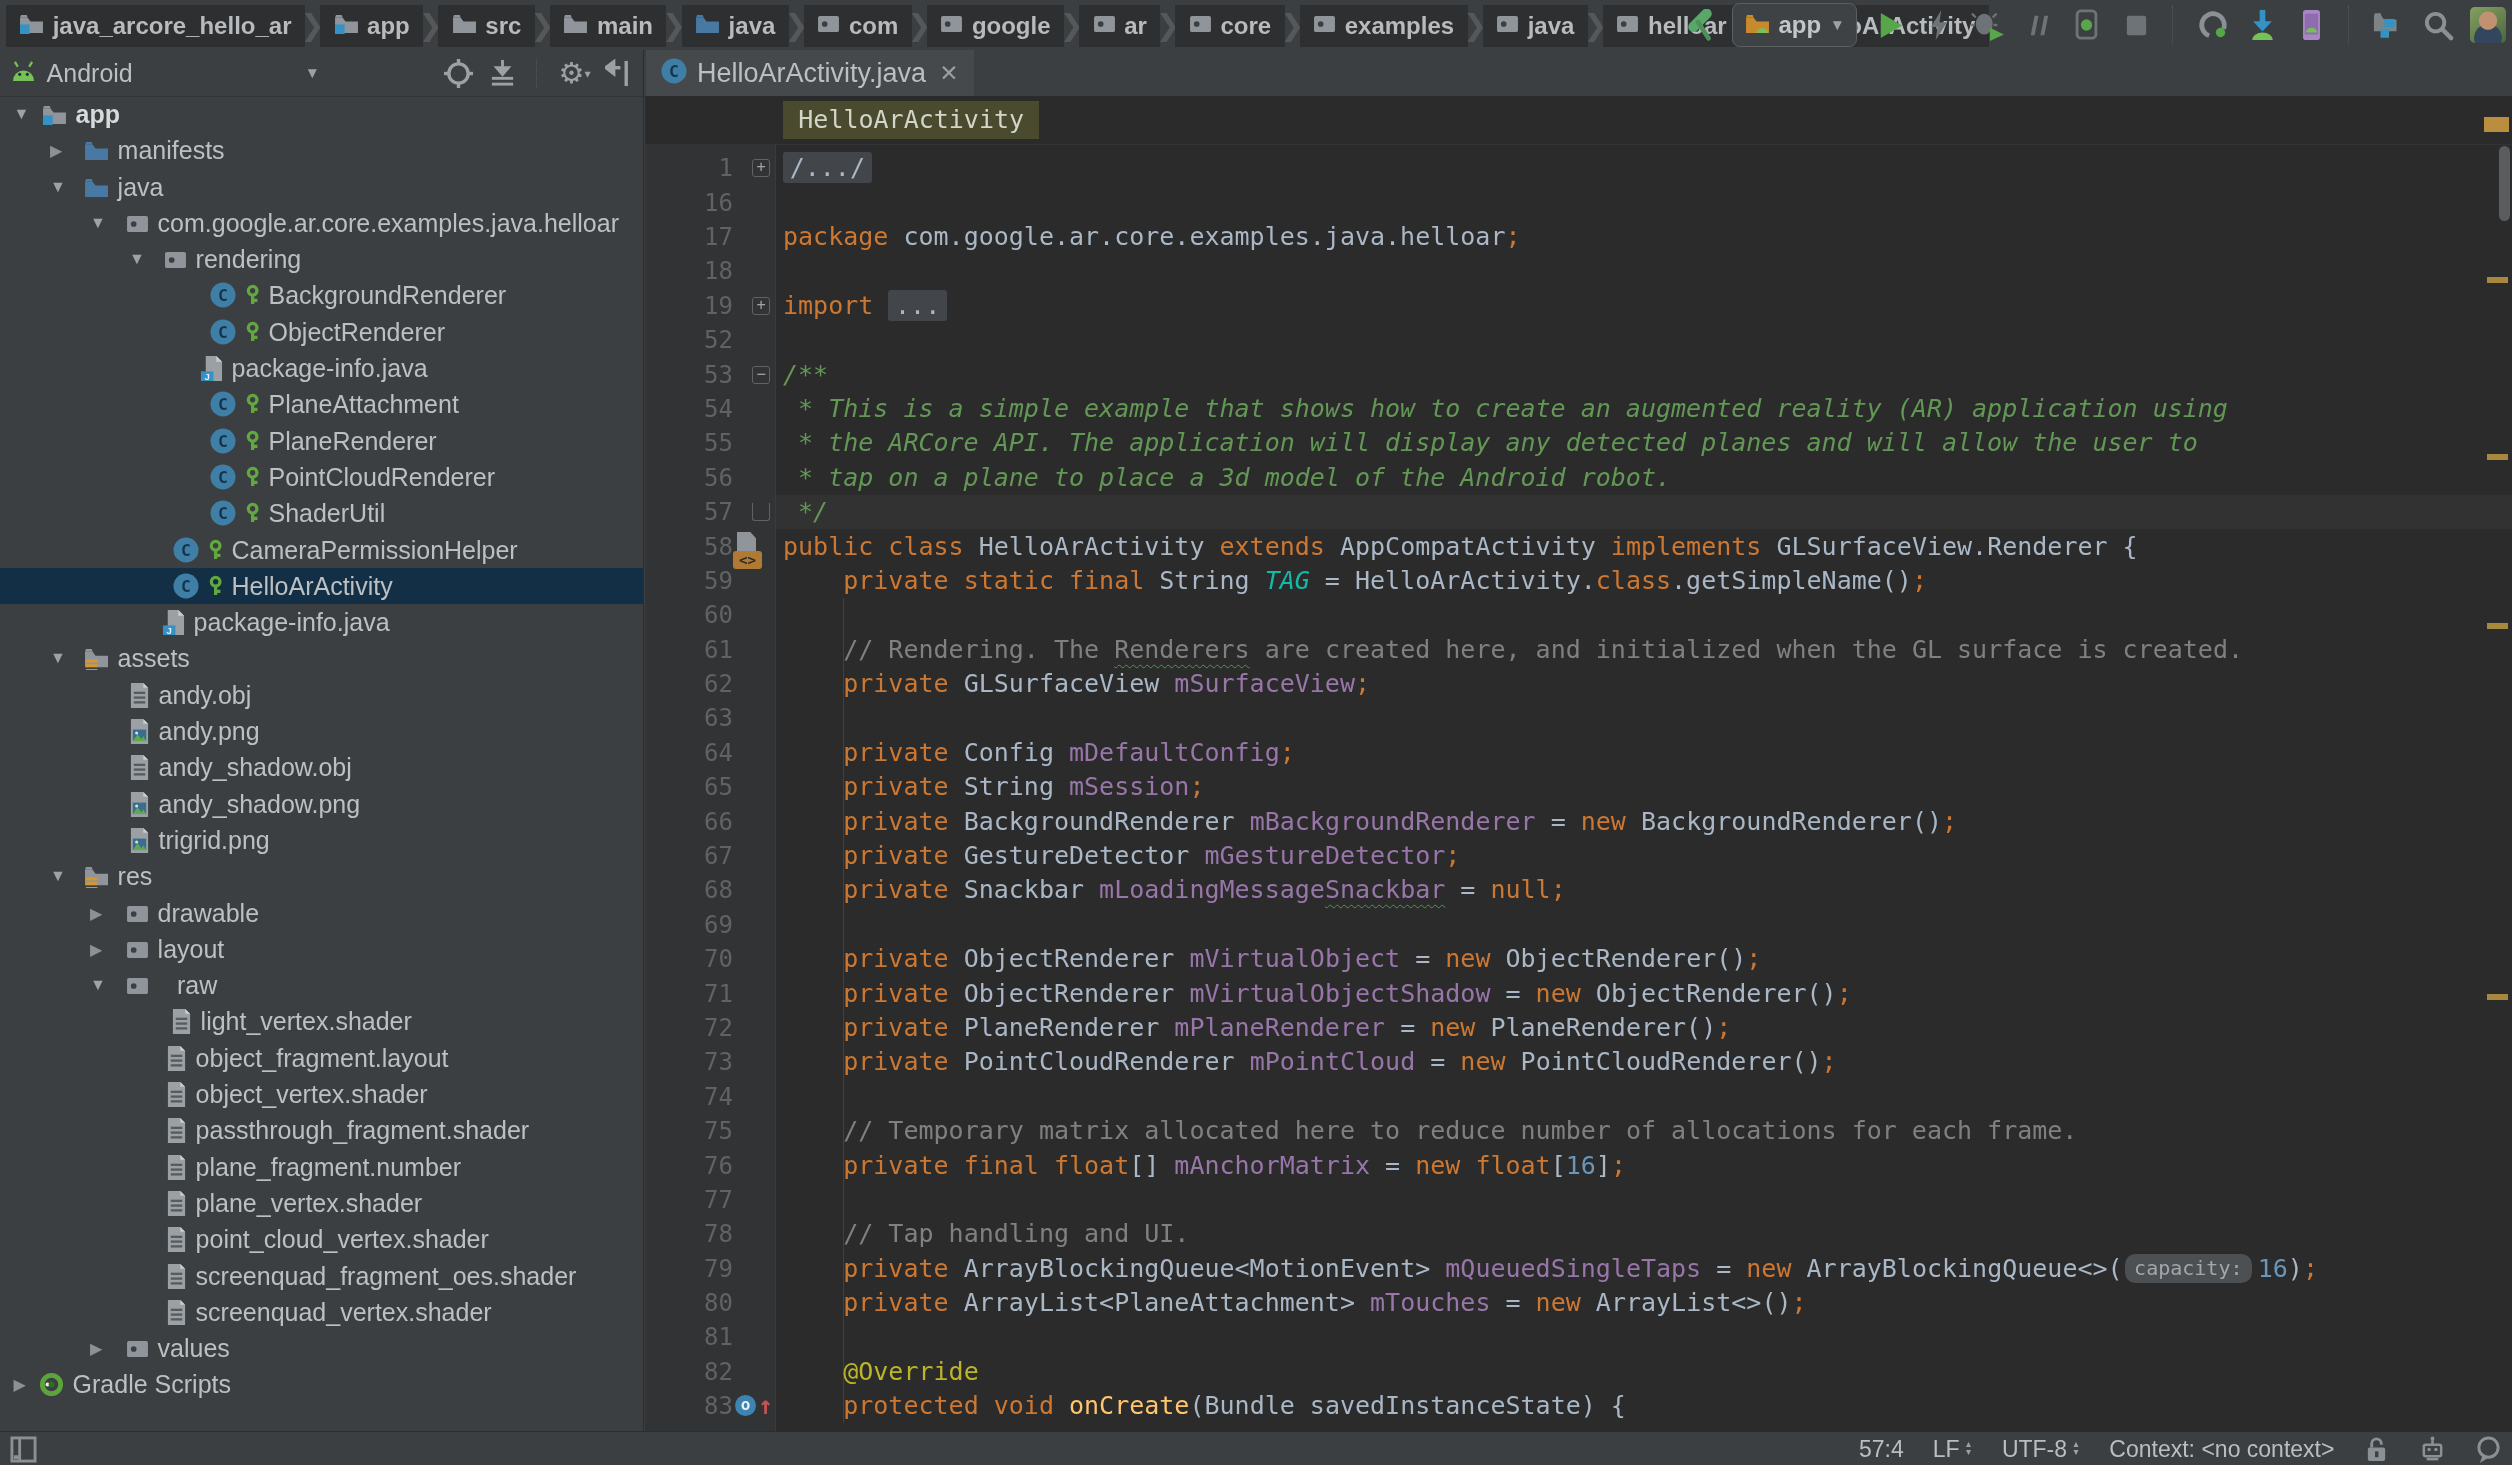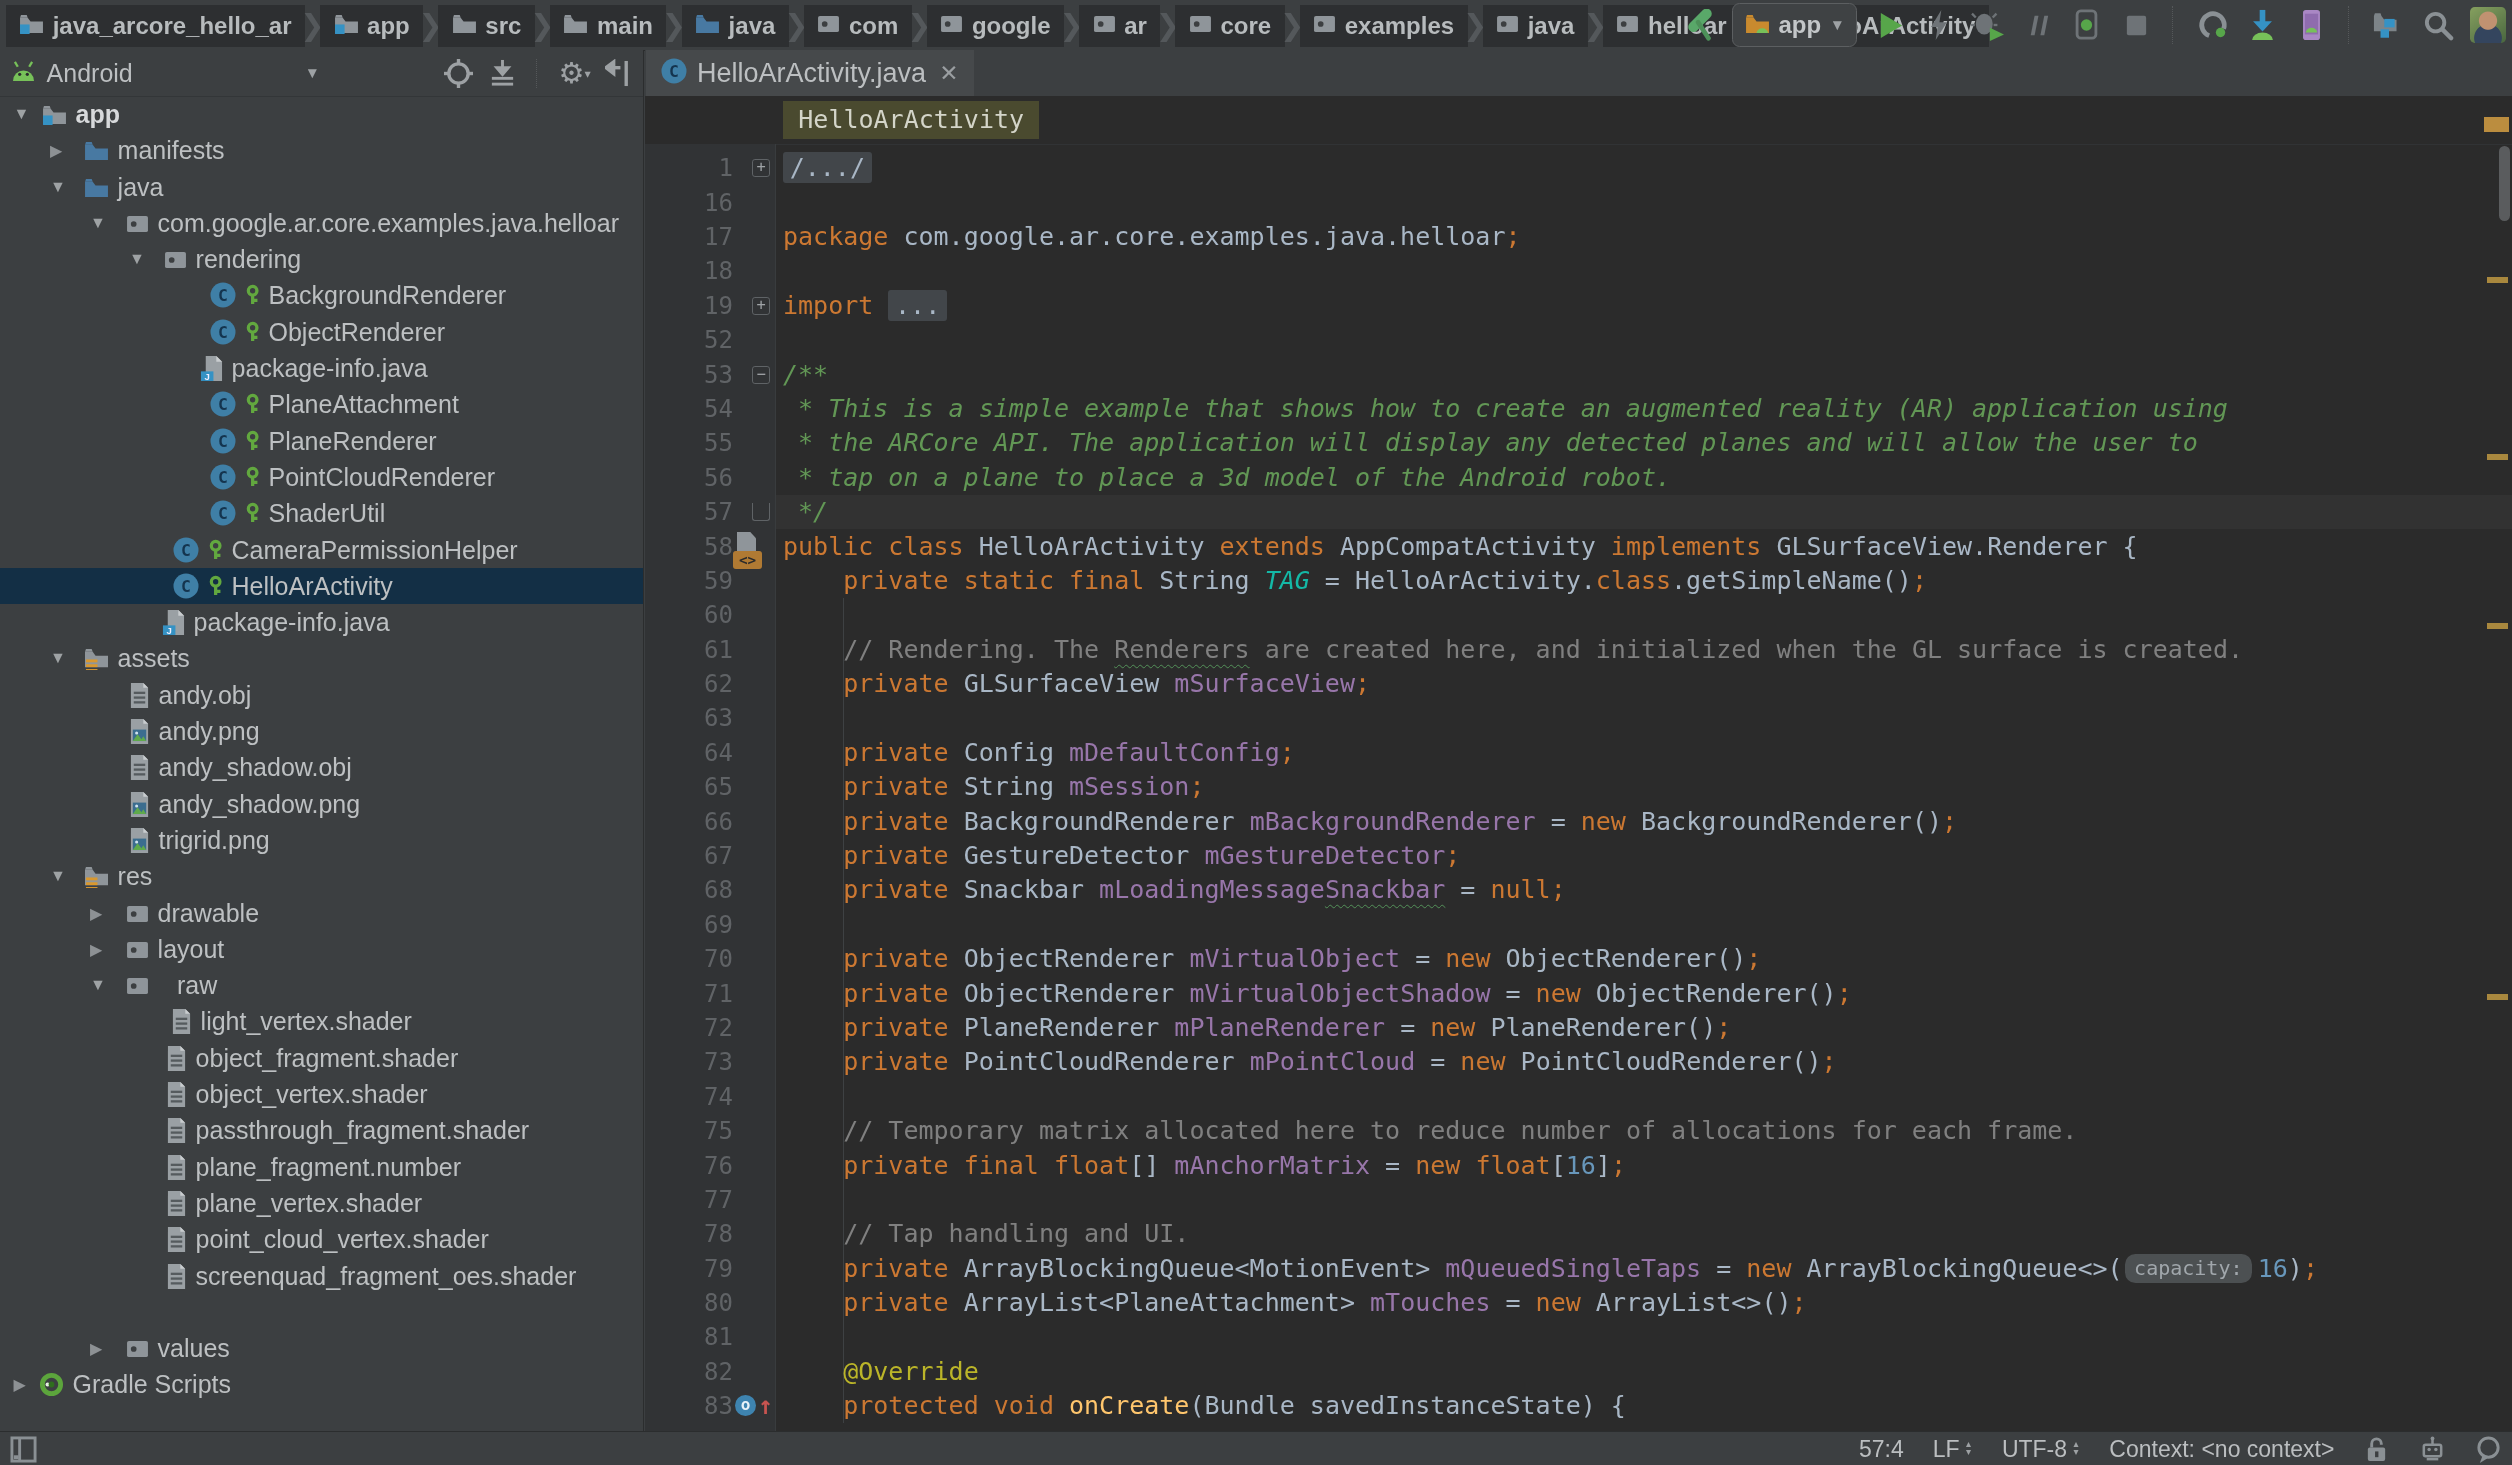--- a/index.html
+++ b/index.html
@@ -747,21 +747,21 @@
               <svg width="21" height="27" viewBox="0 0 22 28" xmlns="http://www.w3.org/2000/svg">
                 <path d="M2 1 h13 l5 5 v21 H2 Z" fill="#9aa0a4"></path>
                 <path d="M15 1 l5 5 h-5 Z" fill="#c9cdcf"></path>
                 <g fill="#555b5e">
                   <rect x="5" y="10" width="12" height="2.4"></rect>
                   <rect x="5" y="15" width="12" height="2.4"></rect>
                   <rect x="5" y="20" width="12" height="2.4"></rect>
                 </g>
               </svg>
             </span>
-            <span class="lbl">object_fragment.shader</span>
+            <span class="lbl">object_fragment.layout</span>
           </span>
         </div>
         <div class="trow" style="top: 980px;">
           <span class="body" style="left: 166px;">
             <span style="display: inline-flex;">
               <svg width="21" height="27" viewBox="0 0 22 28" xmlns="http://www.w3.org/2000/svg">
                 <path d="M2 1 h13 l5 5 v21 H2 Z" fill="#9aa0a4"></path>
                 <path d="M15 1 l5 5 h-5 Z" fill="#c9cdcf"></path>
                 <g fill="#555b5e">
                   <rect x="5" y="10" width="12" height="2.4"></rect>
@@ -844,20 +844,36 @@
                 <path d="M2 1 h13 l5 5 v21 H2 Z" fill="#9aa0a4"></path>
                 <path d="M15 1 l5 5 h-5 Z" fill="#c9cdcf"></path>
                 <g fill="#555b5e">
                   <rect x="5" y="10" width="12" height="2.4"></rect>
                   <rect x="5" y="15" width="12" height="2.4"></rect>
                   <rect x="5" y="20" width="12" height="2.4"></rect>
                 </g>
               </svg>
             </span>
             <span class="lbl">screenquad_fragment_oes.shader</span>
+          </span>
+        </div>
+        <div class="trow" style="top: 1198px;">
+          <span class="body" style="left: 166px;">
+            <span style="display: inline-flex;">
+              <svg width="21" height="27" viewBox="0 0 22 28" xmlns="http://www.w3.org/2000/svg">
+                <path d="M2 1 h13 l5 5 v21 H2 Z" fill="#9aa0a4"></path>
+                <path d="M15 1 l5 5 h-5 Z" fill="#c9cdcf"></path>
+                <g fill="#555b5e">
+                  <rect x="5" y="10" width="12" height="2.4"></rect>
+                  <rect x="5" y="15" width="12" height="2.4"></rect>
+                  <rect x="5" y="20" width="12" height="2.4"></rect>
+                </g>
+              </svg>
+            </span>
+            <span class="lbl">screenquad_vertex.shader</span>
           </span>
         </div>
         <div class="trow" style="top: 1234px;">
           <span class="arrow closed" style="left: 90px;">▶</span>
           <span class="body" style="left: 126px;">
             <span style="display: inline-flex;">
               <svg width="23" height="19" viewBox="0 0 24 20" xmlns="http://www.w3.org/2000/svg">
                 <rect x="1" y="2" width="22" height="17" rx="2" fill="#8f959a"></rect>
                 <circle cx="8" cy="10.5" r="3" fill="#3c3f41"></circle>
               </svg>

